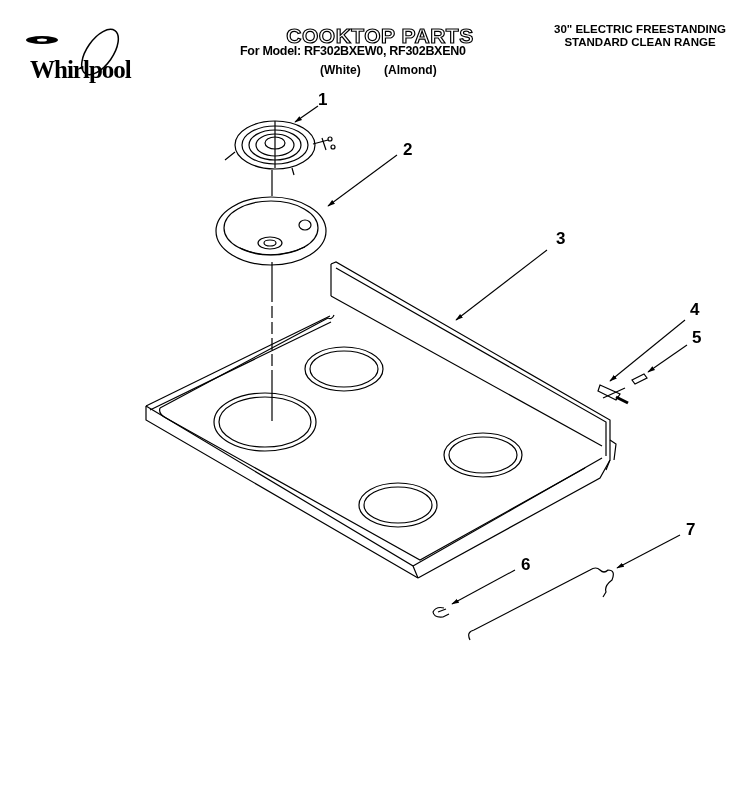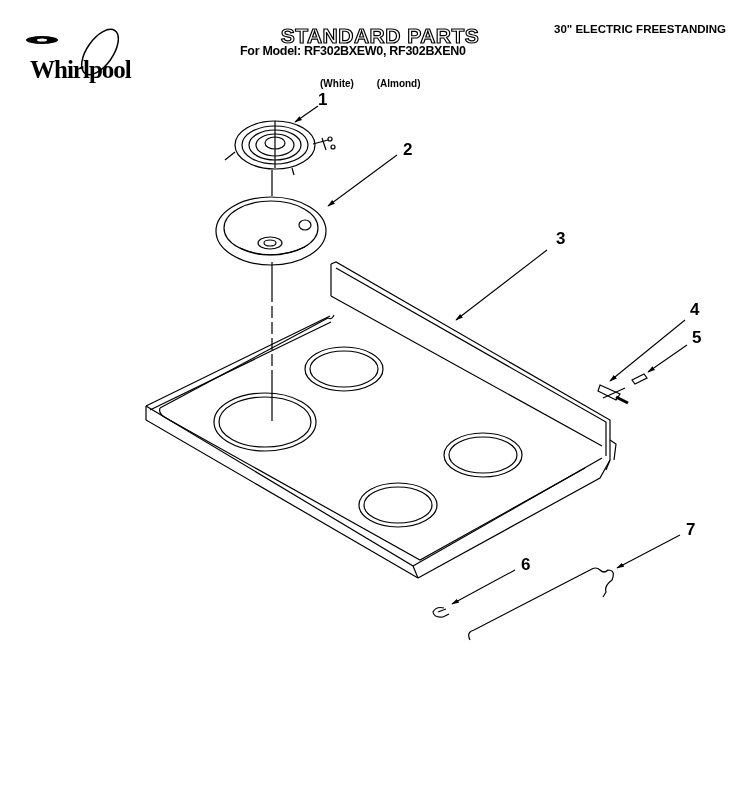--- a/index.html
+++ b/index.html
@@ -2,46 +2,47 @@
 <html><head>
 <meta charset="utf-8">
 <style>
   html, body { margin: 0; padding: 0; background: #ffffff; }
   body { width: 752px; height: 809px; position: relative; overflow: hidden; font-family: "Liberation Sans", sans-serif; }
   .abs { position: absolute; }
   .logo { left: 22px; top: 26px; width: 125px; height: 50px; }
   .logo-text { position: absolute; left: 8px; top: 14px; font-family: "Liberation Serif", serif; font-weight: bold; font-size: 25px; letter-spacing: -1px; color: #000; margin-top: 16px; }
   .title { left: 260px; top: 24px; width: 240px; text-align: center; font-size: 21px; font-weight: bold; color: #fff; -webkit-text-stroke: 1.2px #000; letter-spacing: 0.5px; }
   .model { left: 240px; top: 44px; width: 280px; text-align: left; font-size: 12.5px; font-weight: bold; color: #000; letter-spacing: -0.3px; }
-  .variants { left: 320px; top: 78px; font-size: 10px; font-weight: bold; color: #000; }
+  .variants { left: 320px; top: 63px; font-size: 12px; font-weight: bold; color: #000; }
   .variants span { margin-right: 20px; }
   .subtitle { left: 540px; top: 23px; width: 200px; text-align: center; font-size: 11.5px; font-weight: bold; line-height: 13px; color: #000; }
   .callout { font-size: 17px; font-weight: bold; color: #000; }
   svg.diagram { position: absolute; left: 0; top: 0; }
 </style>
 </head>
 <body>
 
 <div class="abs logo">
   <svg width="125" height="50">
     <ellipse cx="20" cy="14" rx="16" ry="4" fill="#000"></ellipse>
     <ellipse cx="20" cy="14" rx="5" ry="1.5" fill="#fff"></ellipse>
     <ellipse cx="78" cy="26" rx="13" ry="26" transform="rotate(35 78 26)" fill="none" stroke="#000" stroke-width="1.5"></ellipse>
   </svg>
   <span class="logo-text">Whirlpool</span>
 </div>
 
-<div class="abs title">STANDARD PARTS</div>
+<div class="abs title">COOKTOP PARTS</div>
 <div class="abs model">For Model: RF302BXEW0, RF302BXEN0</div>
 <div class="abs variants">
   <span>(White)</span>
   <span>(Almond)</span>
 </div>
 <div class="abs subtitle">
   <div>30" ELECTRIC FREESTANDING</div>
+  <div>STANDARD CLEAN RANGE</div>
 </div>
 
 <svg class="diagram" width="752" height="809" viewBox="0 0 752 809">
   <defs>
     <marker id="arr" viewBox="0 0 10 10" refX="9" refY="5" markerWidth="7" markerHeight="7" orient="auto">
       <path d="M0,2 L10,5 L0,8 z" fill="#000"></path>
     </marker>
   </defs>
   <g stroke="#000" fill="none" stroke-width="1.2">
 

